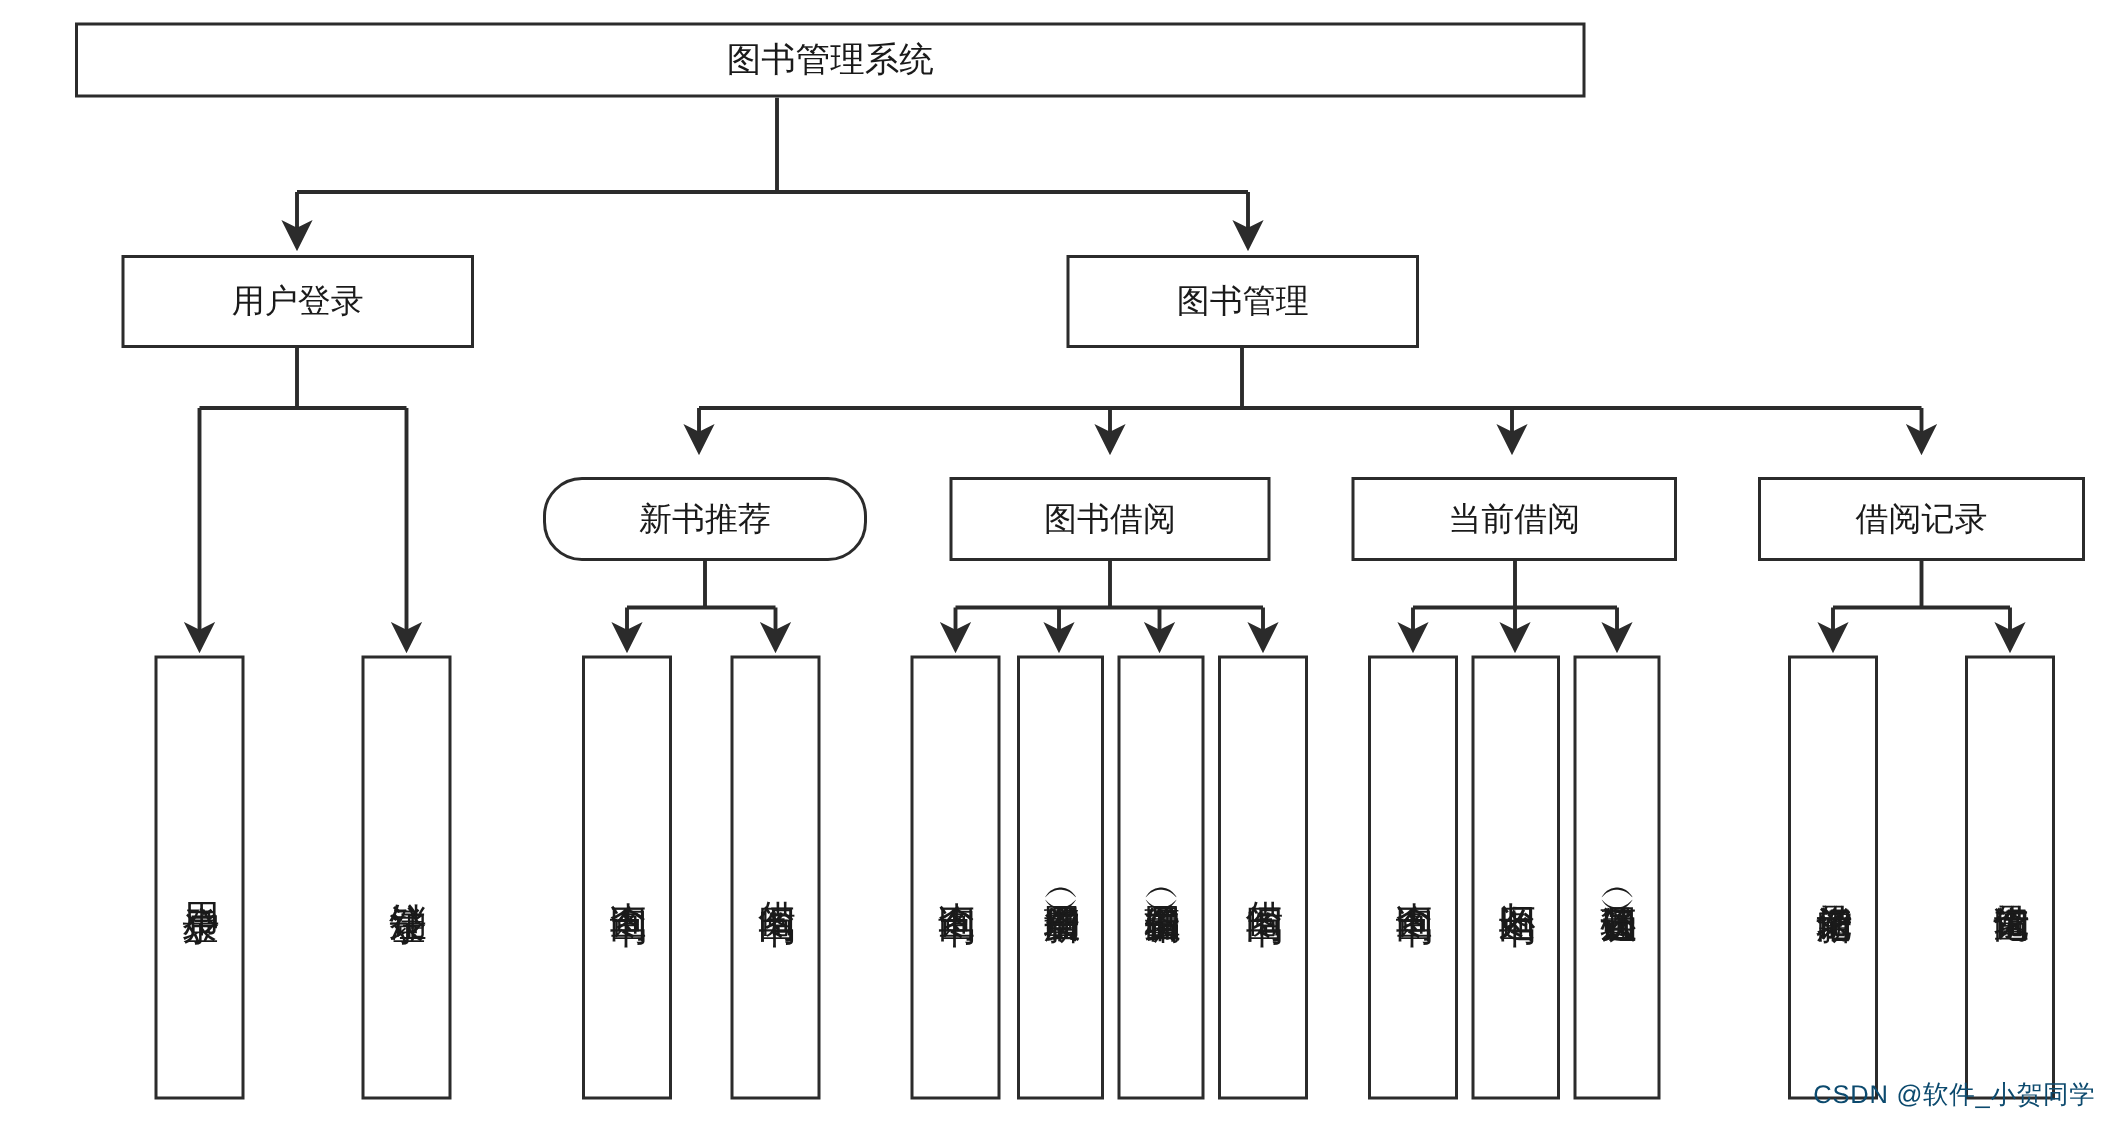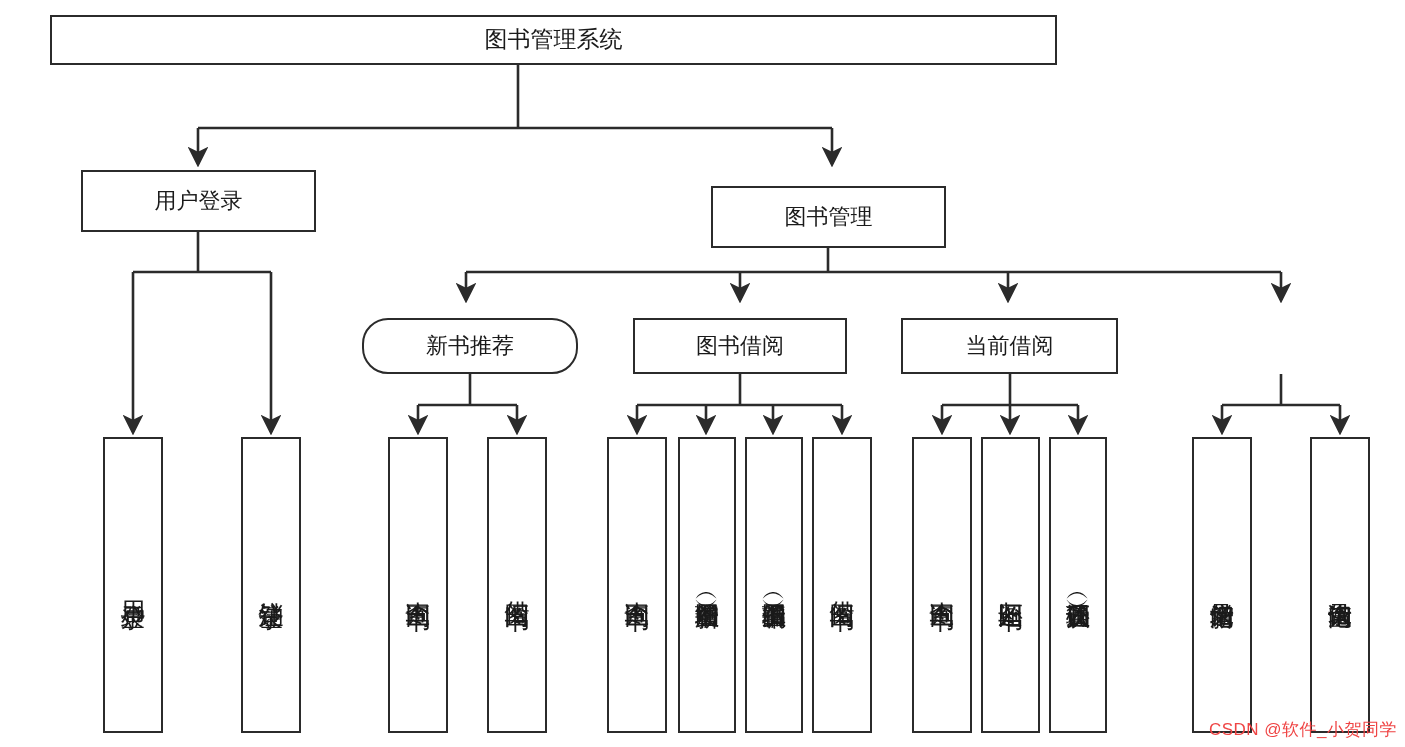--- a/index.html
+++ b/index.html
@@ -67,21 +67,21 @@
   }
   .leaf.tall .node-label {
     font-size: 24px;
     letter-spacing: 0px;
   }
   .watermark {
     position: absolute;
     right: 8px;
     bottom: 6px;
     font-size: 17px;
-    color: #ef4444;
+    color: #0c4a6e;
     letter-spacing: 0.5px;
     z-index: 5;
     white-space: nowrap;
     text-align: right;
   }
 </style>
 </head>
 <body>
 
 <div id="canvas">
@@ -137,36 +137,39 @@
   </svg>
 
   <div class="node lvl-root" style="left:15px; top:15px; width:1007px; height:50px;">
     <span class="node-label">图书管理系统</span>
   </div>
 
   <div class="node lvl-mid" style="left:81px; top:170px; width:235px; height:62px;">
     <span class="node-label">用户登录</span>
   </div>
 
-  <div class="node lvl-mid" style="left:711px; top:186px; width:235px; height:62px;">
+  <div class="node lvl-mid" style="left:711px; top:170px; width:235px; height:62px;">
     <span class="node-label">图书管理</span>
   </div>
 
   <div class="node lvl-mid" style="left:362px; top:318px; width:216px; height:56px;border-radius:26px;">
     <span class="node-label">新书推荐</span>
   </div>
 
   <div class="node lvl-mid" style="left:901px; top:318px; width:217px; height:56px;">
     <span class="node-label">当前借阅</span>
   </div>
 
   <div class="node lvl-mid" style="left:633px; top:318px; width:214px; height:56px;">
     <span class="node-label">图书借阅</span>
   </div>
 
+  <div class="node lvl-mid" style="left:1172px; top:318px; width:218px; height:56px;">
+    <span class="node-label">借阅记录</span>
+  </div>
 
   <div class="node leaf" style="left:103px; top:437px; width:60px; height:296px;">
     <span class="node-label">用户登录</span>
   </div>
 
   <div class="node leaf" style="left:241px; top:437px; width:60px; height:296px;">
     <span class="node-label">注销登录</span>
   </div>
 
   <div class="node leaf" style="left:388px; top:437px; width:60px; height:296px;">

